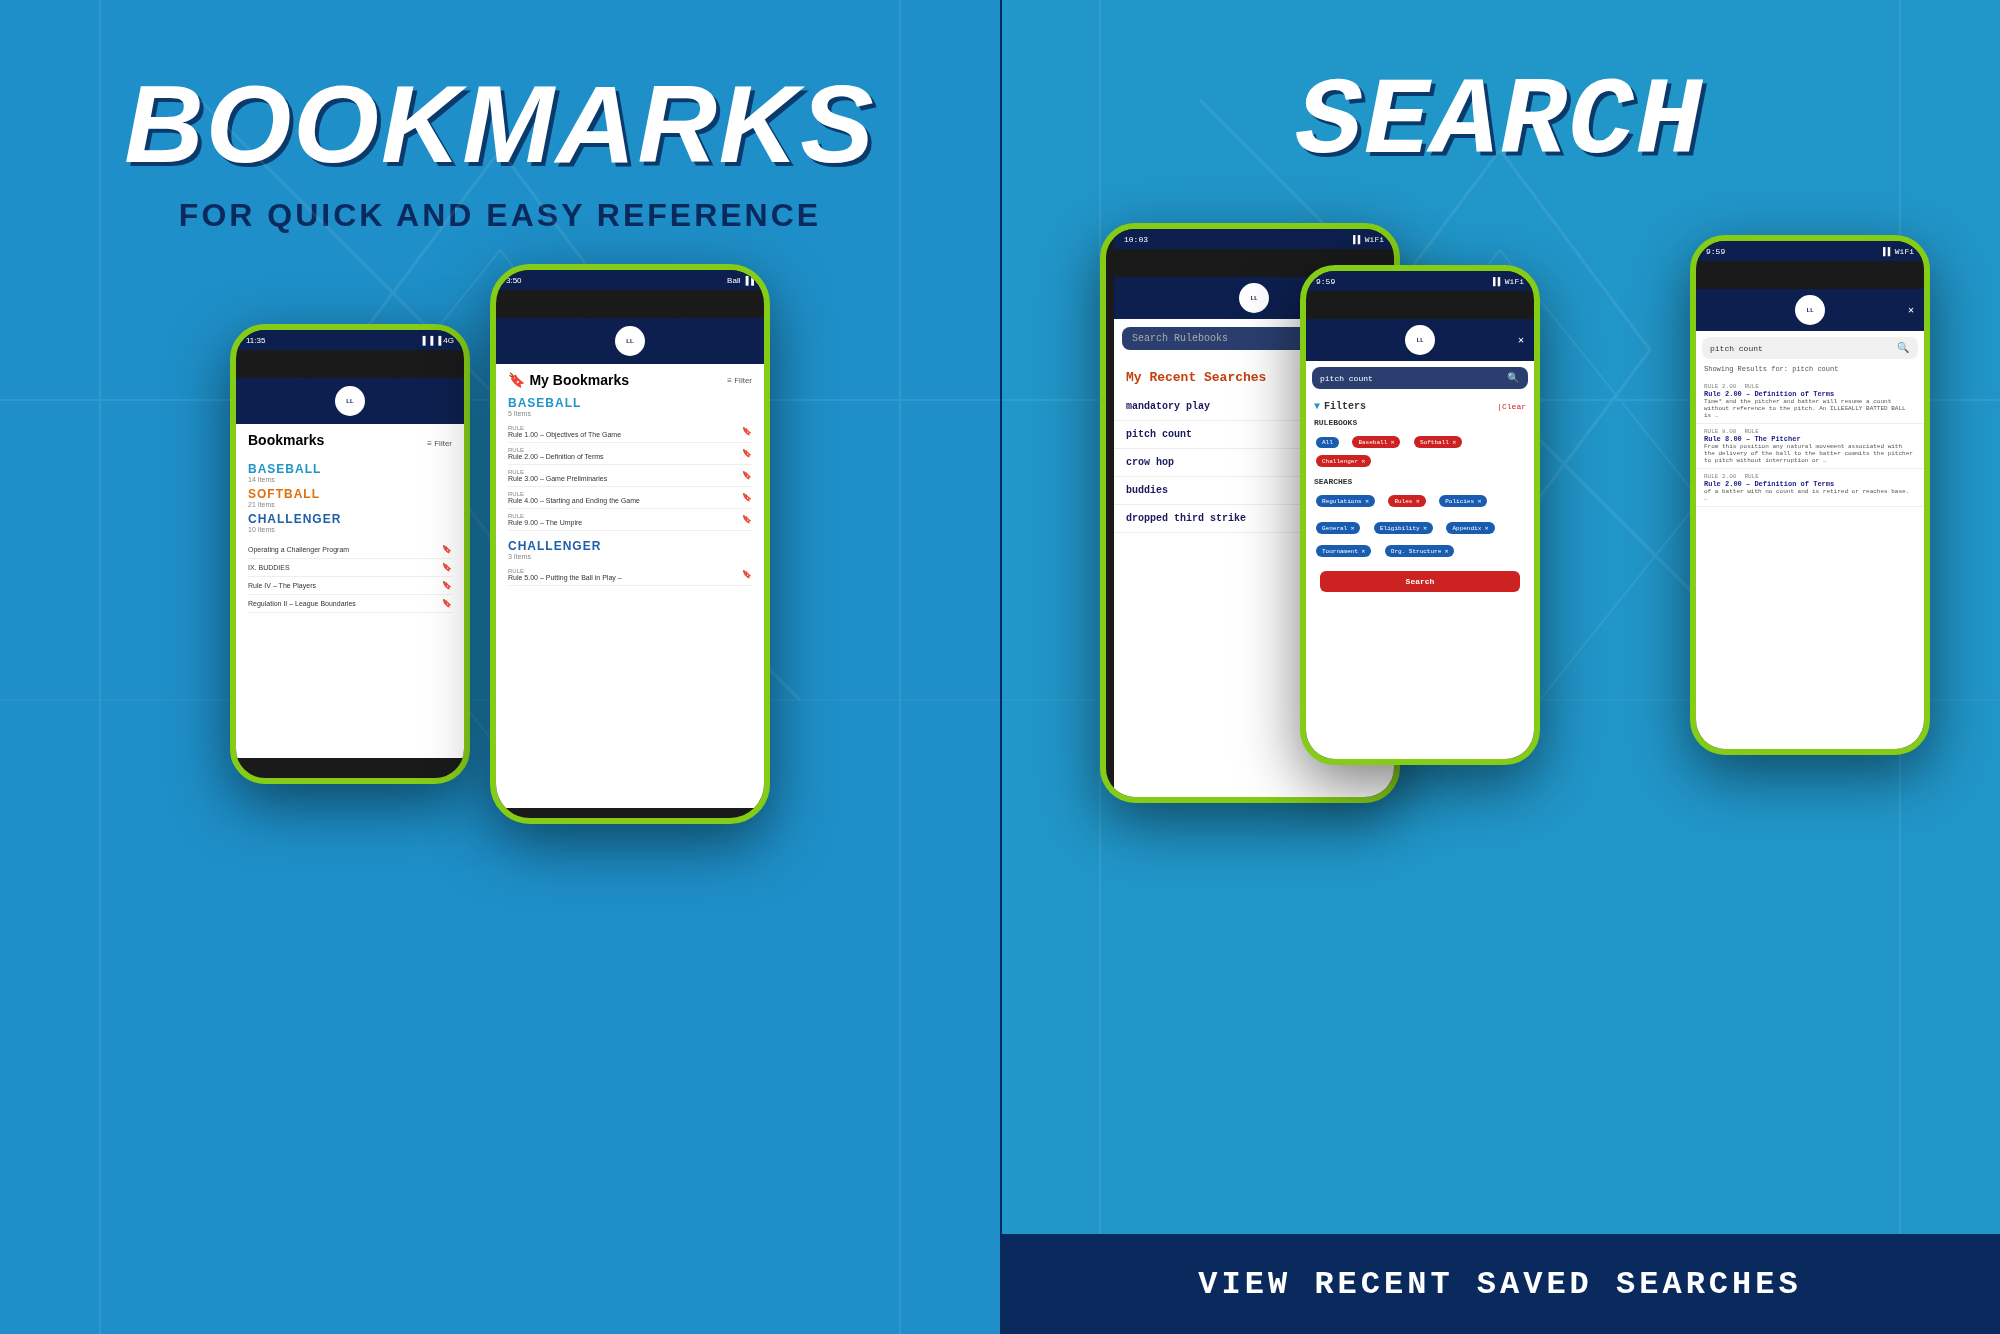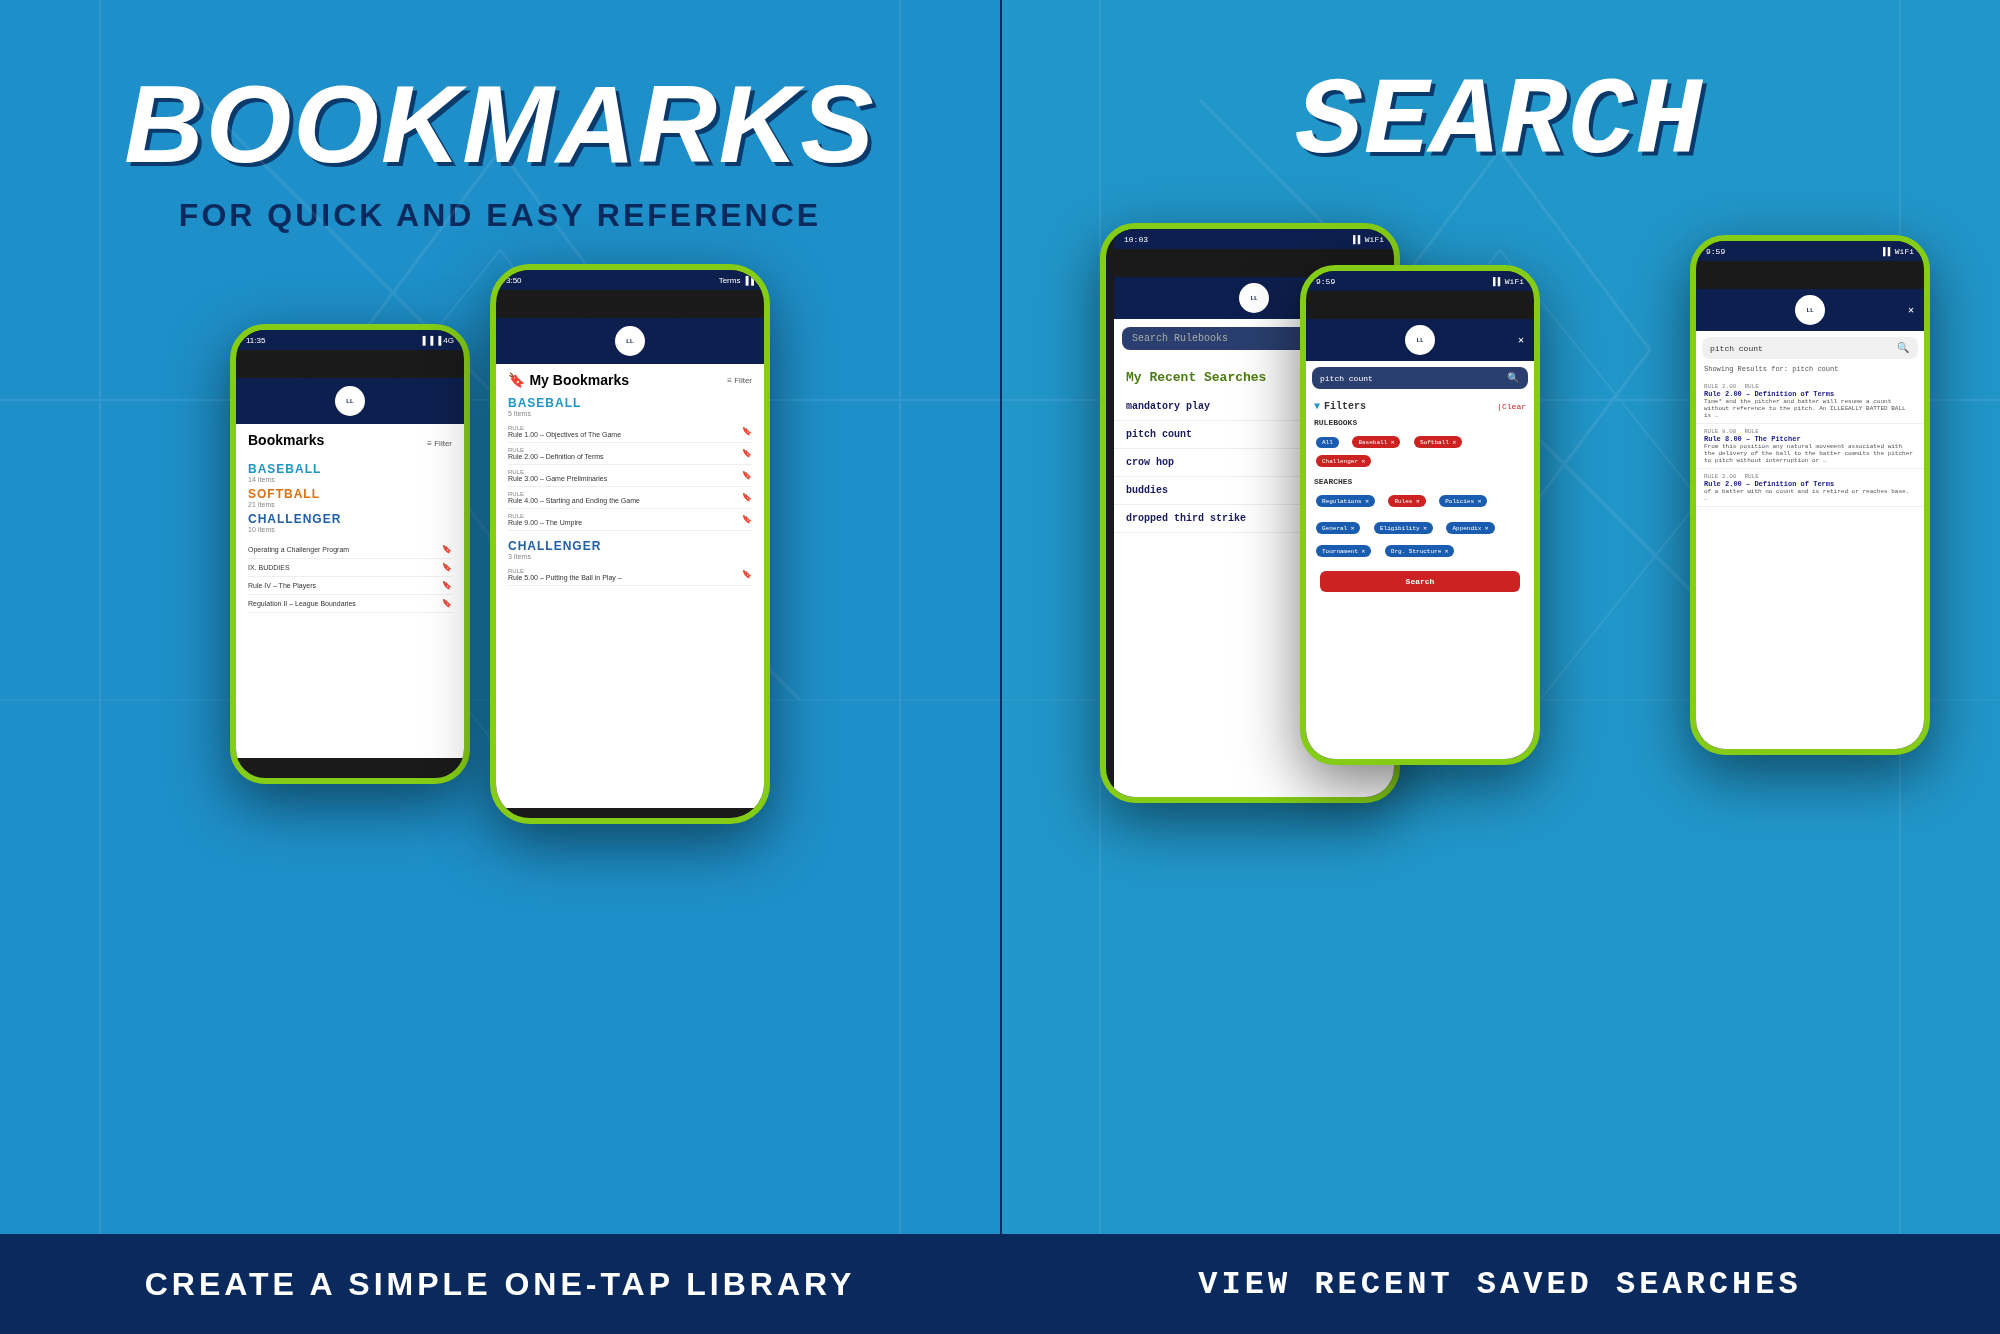--- a/index.html
+++ b/index.html
@@ -390,21 +390,21 @@
             <span style="font-size:7px; color:#333;">Regulation II – League Boundaries</span>
             <span class="screen-bookmark-icon">🔖</span>
           </div>
         </div>
       </div>
     </div>
 
     <div class="phone phone-large-right">
       <div class="status-bar">
         <span>3:50</span>
-        <span>Terms ▐▐</span>
+        <span>Ball ▐▐</span>
       </div>
       <div class="phone-notch"></div>
       <div class="phone-screen" style="height:490px; overflow:hidden;">
         <div style="background:#0d1f4e; display:flex; align-items:center; justify-content:center; padding:8px;">
           <div class="screen-logo">LL</div>
         </div>
         <div class="screen-content">
           <div style="display:flex; justify-content:space-between; align-items:center; margin-bottom:8px;">
             <div style="font-size:14px; font-weight:bold; color:#000; display:flex; align-items:center; gap:4px;">
               <span>🔖</span>
@@ -460,23 +460,20 @@
               <div style="font-size:6px; color:#888;">RULE</div>
               Rule 5.00 – Putting the Ball in Play –
             </span>
             <span class="screen-bookmark-icon">🔖</span>
           </div>
         </div>
       </div>
     </div>
   </div>
 
-  <div class="bottom-banner">
-    <div class="bottom-banner-text">CREATE A SIMPLE ONE-TAP LIBRARY</div>
-  </div>
 </div>
 
 <div class="divider"></div>
 
 <div class="right-panel">
 
   <svg class="bg-lines" viewBox="0 0 1000 1334" xmlns="http://www.w3.org/2000/svg">
     <line x1="200" y1="100" x2="800" y2="700" stroke="white" stroke-width="3"></line>
     <line x1="0" y1="400" x2="1000" y2="400" stroke="white" stroke-width="2"></line>
     <line x1="100" y1="0" x2="100" y2="1334" stroke="white" stroke-width="2"></line>
@@ -498,21 +495,21 @@
       <div class="phone-notch"></div>
       <div style="background:#0d1f4e; display:flex; align-items:center; justify-content:center; padding:6px; position:relative;">
         <div class="screen-logo">LL</div>
         <span style="position:absolute; right:10px; color:white; font-size:12px;">✕</span>
       </div>
       <div style="background:white; flex:1; height:480px; overflow:hidden;">
         <div class="search-input-bar" style="margin:8px; background:#2a3f6f;">
           <span style="font-size:10px; color:#aaa;">Search Rulebooks</span>
         </div>
         <div style="background:white; padding:0;">
-          <div style="font-size:13px; font-weight:bold; color:#4d7c0f; padding:12px 12px 8px 12px;">My Recent Searches</div>
+          <div style="font-size:13px; font-weight:bold; color:#c2410c; padding:12px 12px 8px 12px;">My Recent Searches</div>
           <div class="recent-search-item">mandatory play</div>
           <div class="recent-search-item">pitch count</div>
           <div class="recent-search-item">crow hop</div>
           <div class="recent-search-item">buddies</div>
           <div class="recent-search-item">dropped third strike</div>
         </div>
       </div>
     </div>
 
     <div class="phone phone-front-left" style="border-radius:35px;">

